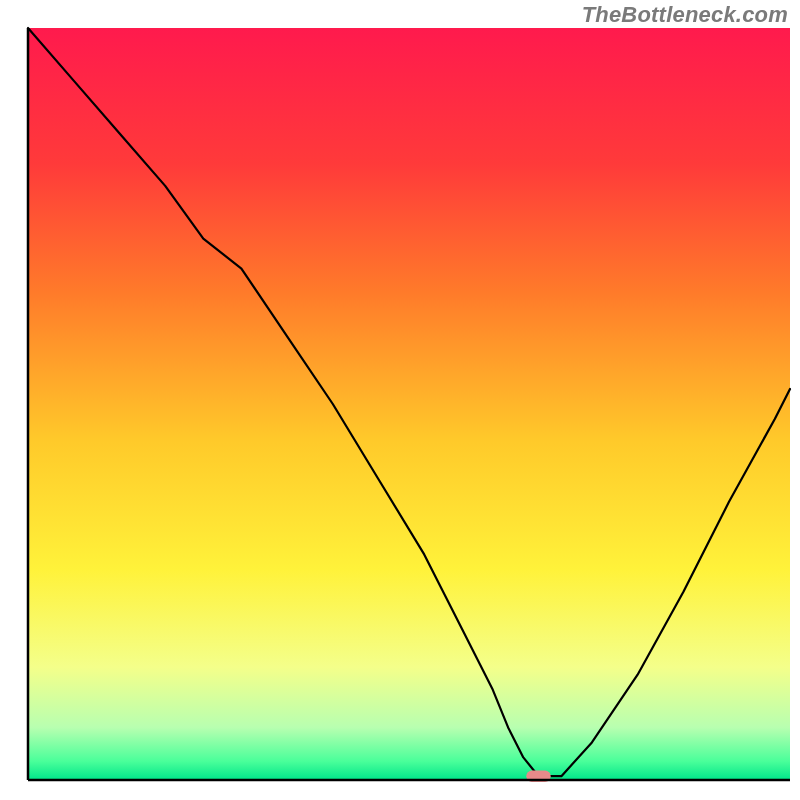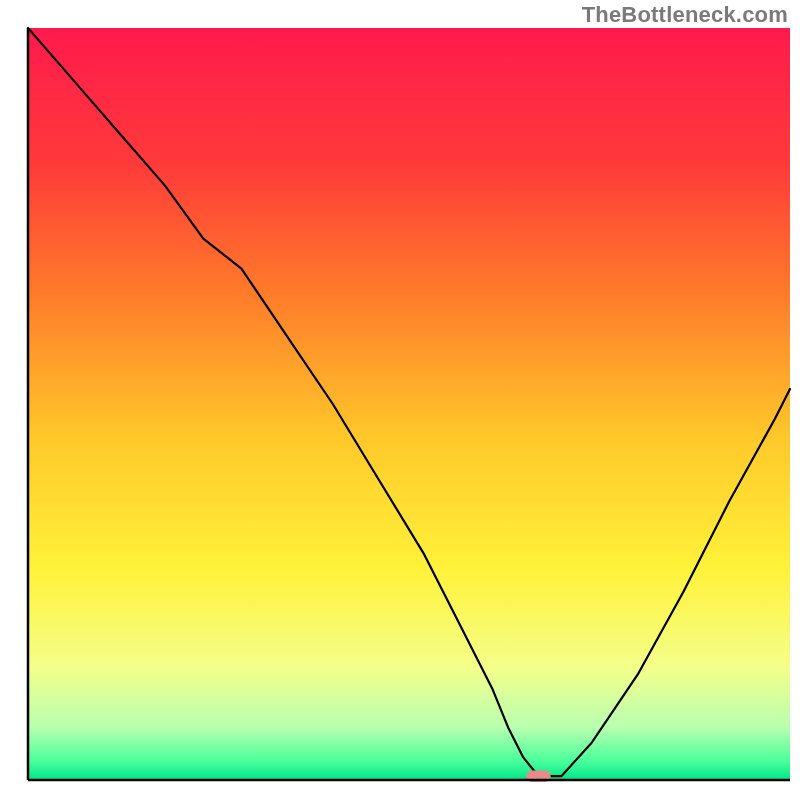--- a/index.html
+++ b/index.html
@@ -18,20 +18,21 @@
   }
   .watermark {
     position: absolute;
     top: 2px;
     right: 12px;
     font-size: 22px;
     font-weight: 600;
     color: #7a7a7a;
     letter-spacing: 0.2px;
     z-index: 10;
+    font-style: italic;
   }
   svg {
     display: block;
     position: absolute;
     top: 0;
     left: 0;
   }
 </style>
 </head>
 <body>

